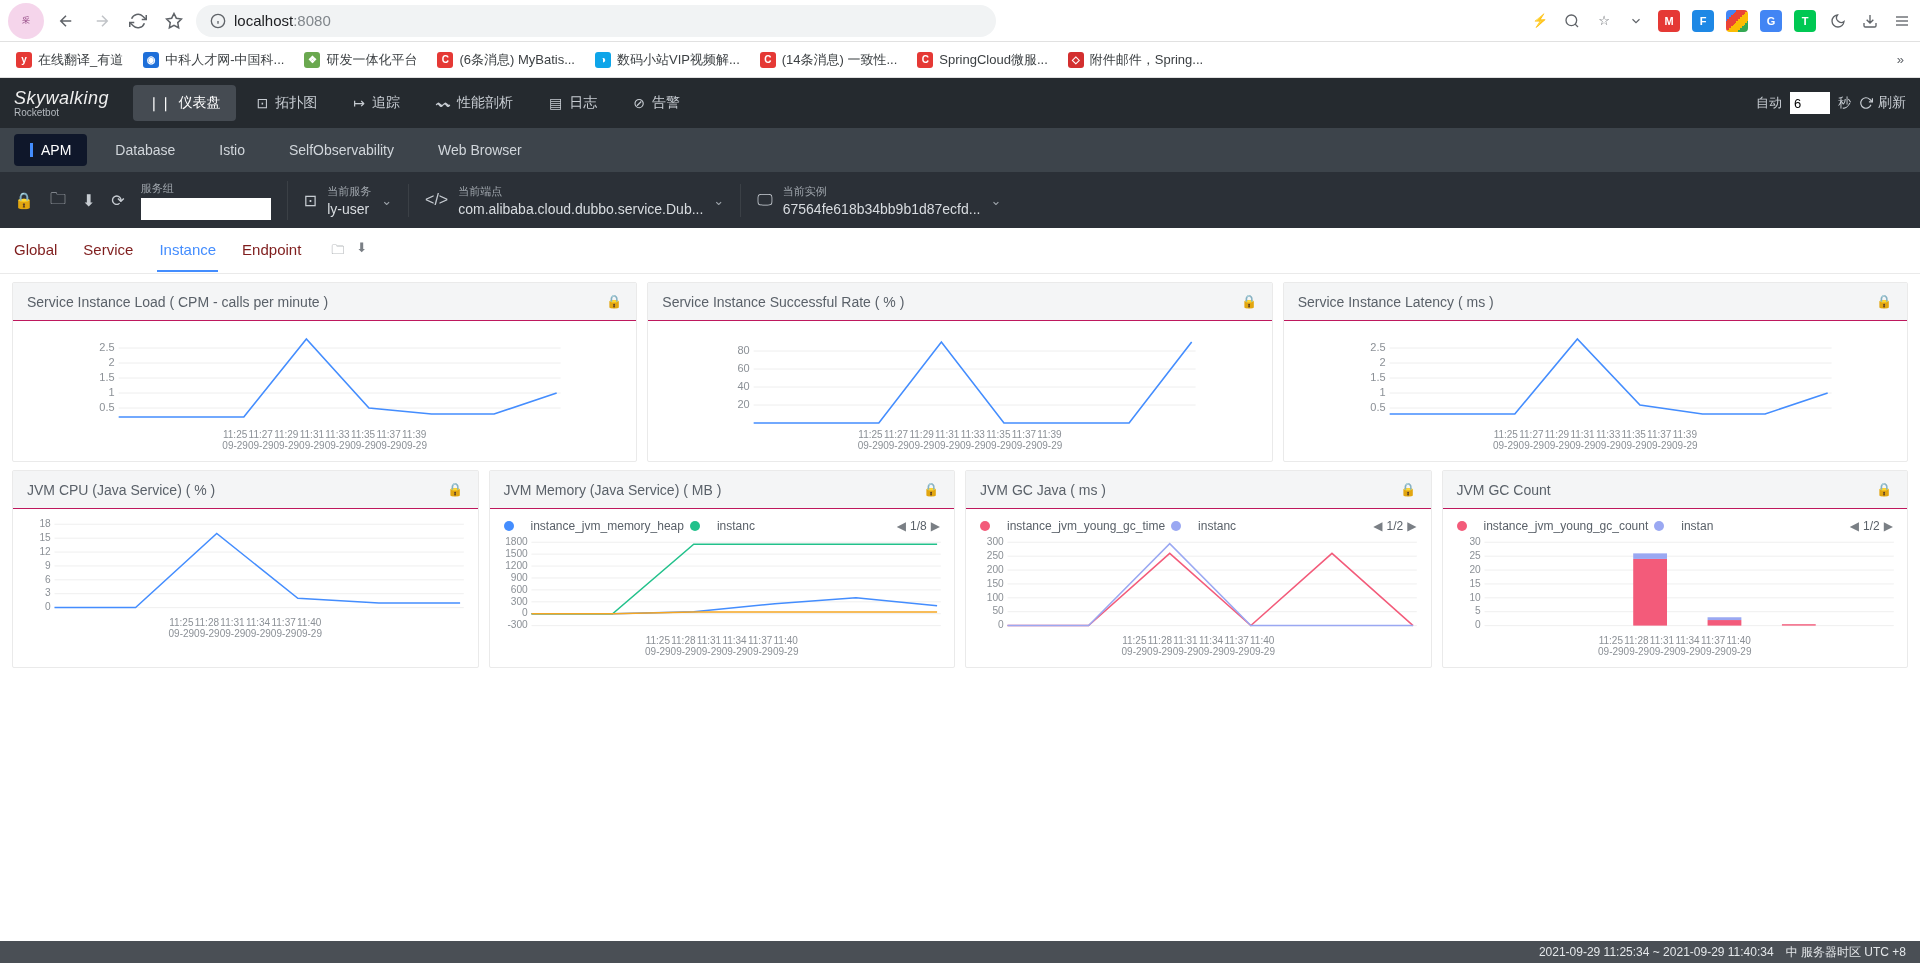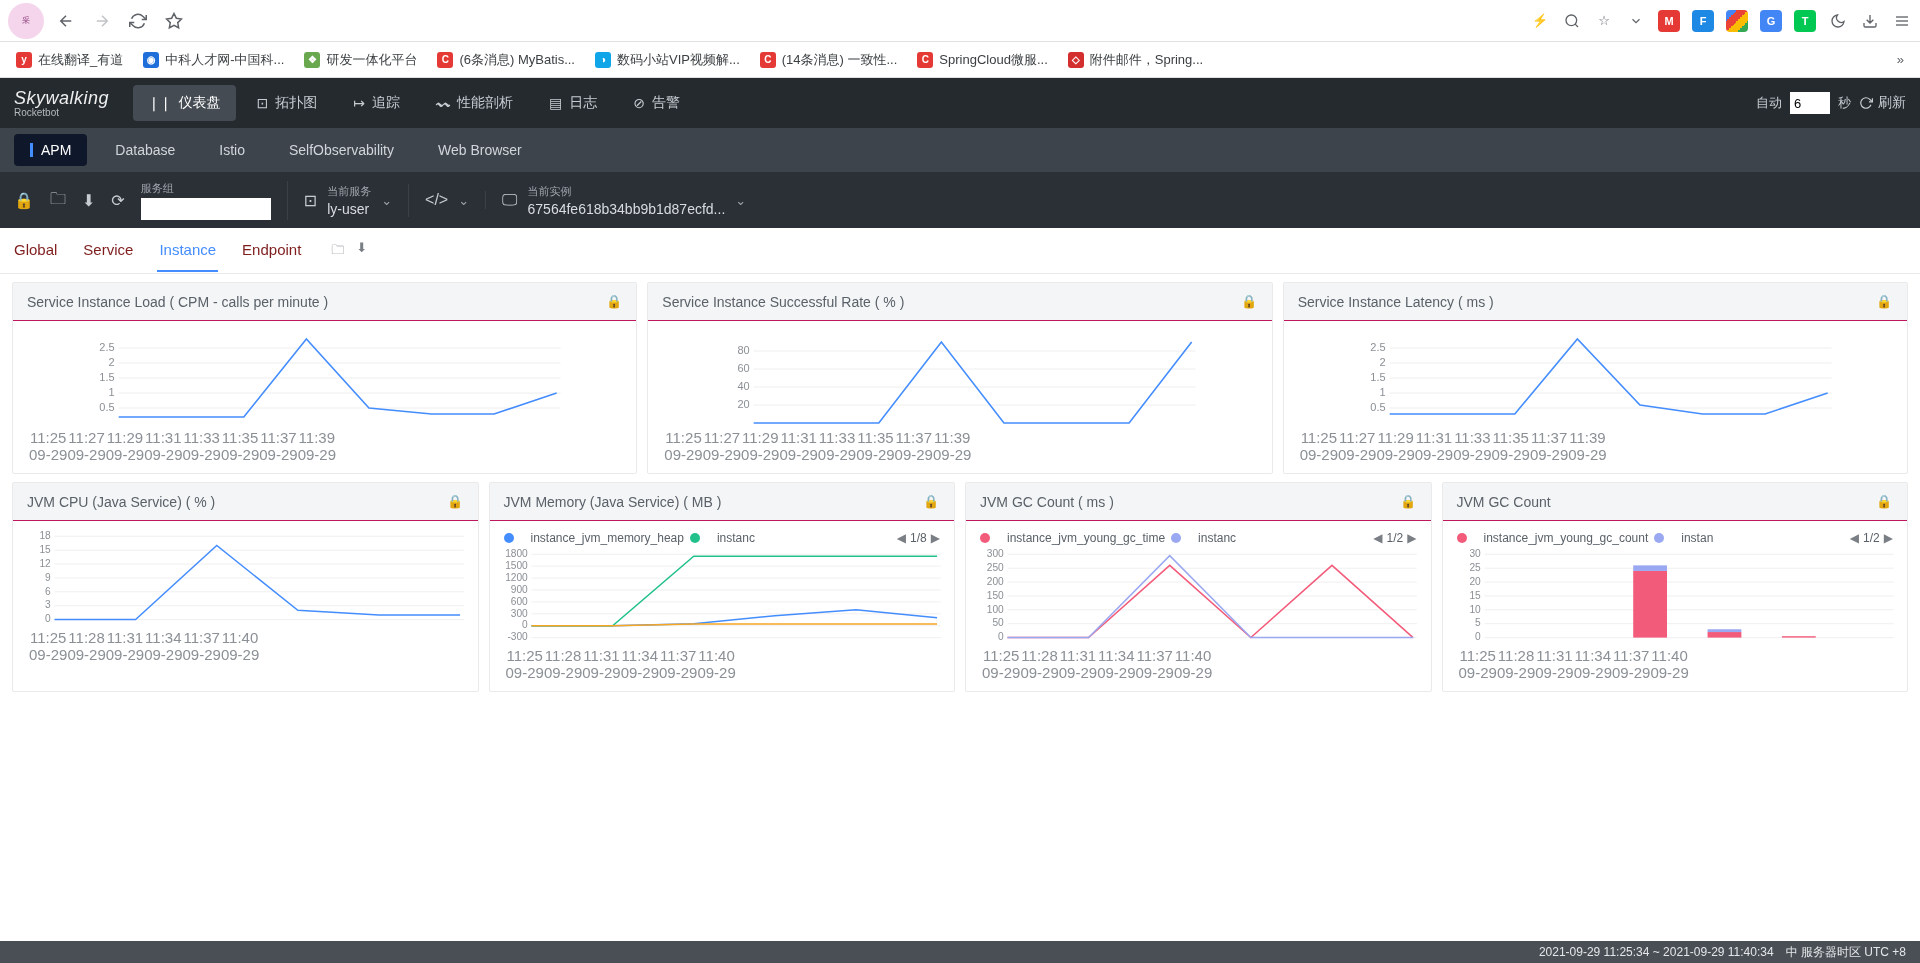--- a/index.html
+++ b/index.html
@@ -67,21 +67,21 @@
     .panel-header{height:38px;display:flex;align-items:center;justify-content:space-between;padding:0 14px;background:#f4f5f6;border-bottom:1px solid #be185d}
     .panel-title{font-size:14px;color:#5a6169}
     .panel-lock{color:#9aa0a7;font-size:13px}
     .panel-body{padding:6px 10px 10px;position:relative}
     .legend{display:flex;align-items:center;gap:6px;font-size:12px;color:#5a6169;padding:4px 4px 0;flex-wrap:nowrap;overflow:hidden}
     .legend-item{display:flex;align-items:center;gap:17px;white-space:nowrap}
     .legend-dot{width:10px;height:10px;border-radius:50%}
     .pager{margin-left:auto;display:flex;align-items:center;gap:4px;color:#5a6169}
     .pager .arrow{cursor:pointer;color:#7a7f85}
     svg.chart{width:100%;height:100px;display:block}
-    .xaxis{display:flex;justify-content:flex-start;font-size:15px;color:#8b9096;padding:2px 6px 0}
+    .xaxis{display:flex;justify-content:center;font-size:10px;color:#8b9096;padding:2px 6px 0}
     .xaxis .tick{text-align:center}
     .xaxis .tick .t2{display:block}
     .ylabel{font-size:11px;fill:#8b9096}
 
     
     .footer{position:fixed;bottom:0;left:0;right:0;height:22px;background:#4a4f55;color:#e4e7ea;display:flex;align-items:center;justify-content:flex-end;padding:0 14px;font-size:12px;gap:12px}
   </style>
 </head>
 <body>
 
@@ -101,20 +101,28 @@
       <svg width="18" height="18" viewBox="0 0 24 24" fill="none" stroke="#5f6368" stroke-width="2">
         <path d="M23 4v6h-6M1 20v-6h6"></path>
         <path d="M3.51 9a9 9 0 0114.85-3.36L23 10M1 14l4.64 4.36A9 9 0 0020.49 15"></path>
       </svg>
     </div>
   <div class="nav-icon">
       <svg width="18" height="18" viewBox="0 0 24 24" fill="none" stroke="#5f6368" stroke-width="2">
         <polygon points="12 2 15.09 8.26 22 9.27 17 14.14 18.18 21.02 12 17.77 5.82 21.02 7 14.14 2 9.27 8.91 8.26 12 2"></polygon>
       </svg>
     </div>
+  <div class="url-bar">
+    <svg width="16" height="16" viewBox="0 0 24 24" fill="none" stroke="#5f6368" stroke-width="2">
+        <circle cx="12" cy="12" r="10"></circle>
+        <line x1="12" y1="16" x2="12" y2="12"></line>
+        <line x1="12" y1="8" x2="12" y2="8"></line>
+      </svg>
+    <span class="url-text"><span class="host">localhost</span><span class="port">:8080</span></span>
+  </div>
   <div class="toolbar-spacer"></div>
   <div class="toolbar-icons">
     <div class="toolbar-ic">⚡</div>
     <div class="toolbar-ic">
         <svg width="16" height="16" viewBox="0 0 24 24" fill="none" stroke="#5f6368" stroke-width="2">
           <circle cx="11" cy="11" r="8"></circle>
           <line x1="21" y1="21" x2="16.65" y2="16.65"></line>
         </svg>
       </div>
     <div class="toolbar-ic">☆</div>
@@ -251,20 +259,24 @@
   <div class="filter-group">
     <span class="filter-ic">⊡</span>
     <div class="fg-label">
       <span class="fg-small">当前服务</span>
       <span class="fg-value">ly-user</span>
     </div>
     <span class="chev">⌄</span>
   </div>
   <div class="filter-group">
     <span class="filter-ic">&lt;/&gt;</span>
+    <div class="fg-label">
+      <span class="fg-small">当前端点</span>
+      <span class="fg-value">com.alibaba.cloud.dubbo.service.Dub...</span>
+    </div>
     <span class="chev">⌄</span>
   </div>
   <div class="filter-group" style="border-right:none">
     <span class="filter-ic">🖵</span>
     <div class="fg-label">
       <span class="fg-small">当前实例</span>
       <span class="fg-value">67564fe618b34bb9b1d87ecfd...</span>
     </div>
     <span class="chev">⌄</span>
   </div>
@@ -460,21 +472,21 @@
             <span class="tick"><span>11:28</span><span class="t2">09-29</span></span>
             <span class="tick"><span>11:31</span><span class="t2">09-29</span></span>
             <span class="tick"><span>11:34</span><span class="t2">09-29</span></span>
             <span class="tick"><span>11:37</span><span class="t2">09-29</span></span>
             <span class="tick"><span>11:40</span><span class="t2">09-29</span></span>
           </div>
     </div>
   </div>
       <div class="panel">
     <div class="panel-header">
-      <span class="panel-title">JVM GC Count ( ms )</span>
+      <span class="panel-title">JVM GC Java ( ms )</span>
       <span class="panel-lock">🔒</span>
     </div>
     <div class="panel-body">
       <div class="legend">
             <div class="legend-item">
               <span class="legend-dot" style="background:#f35b7a"></span>
               <span>instance_jvm_young_gc_time</span>
             </div>
             <div class="legend-item">
               <span class="legend-dot" style="background:#9aa8f2"></span>

